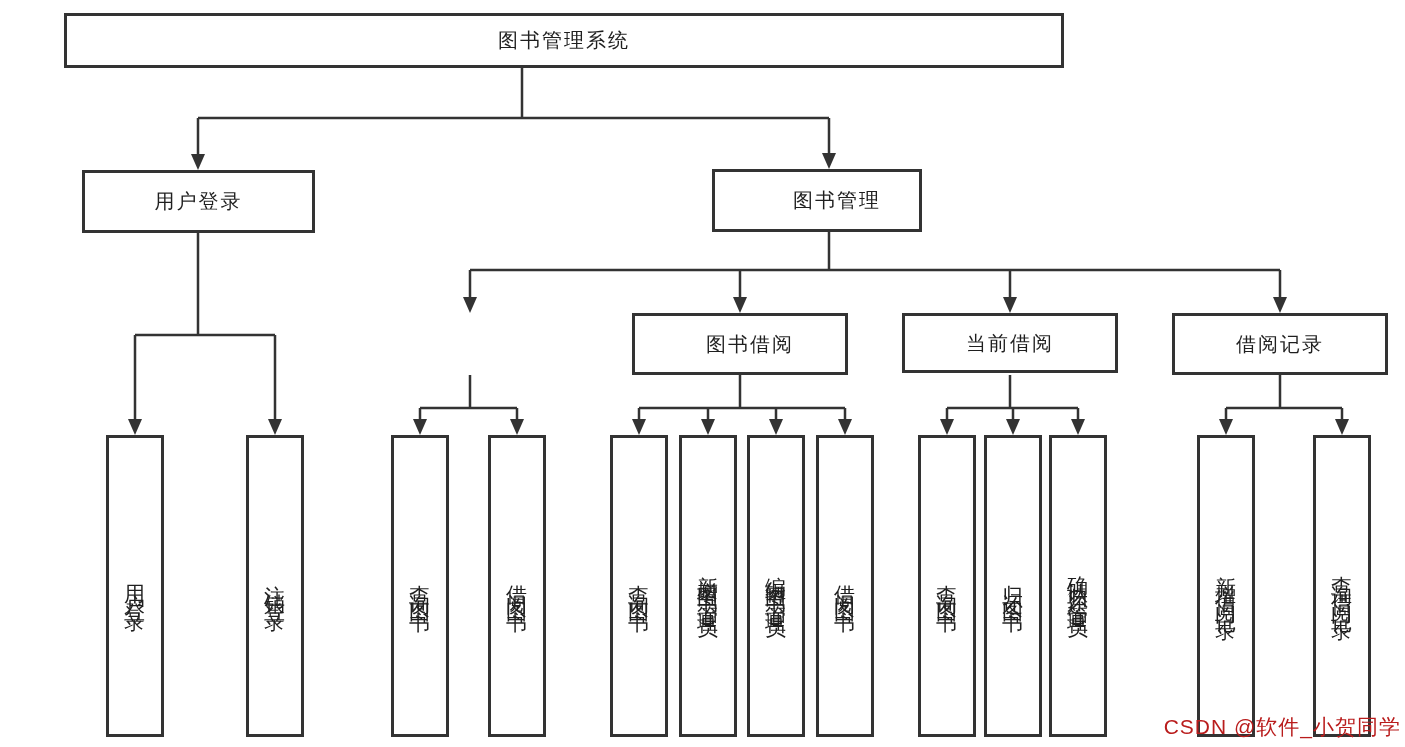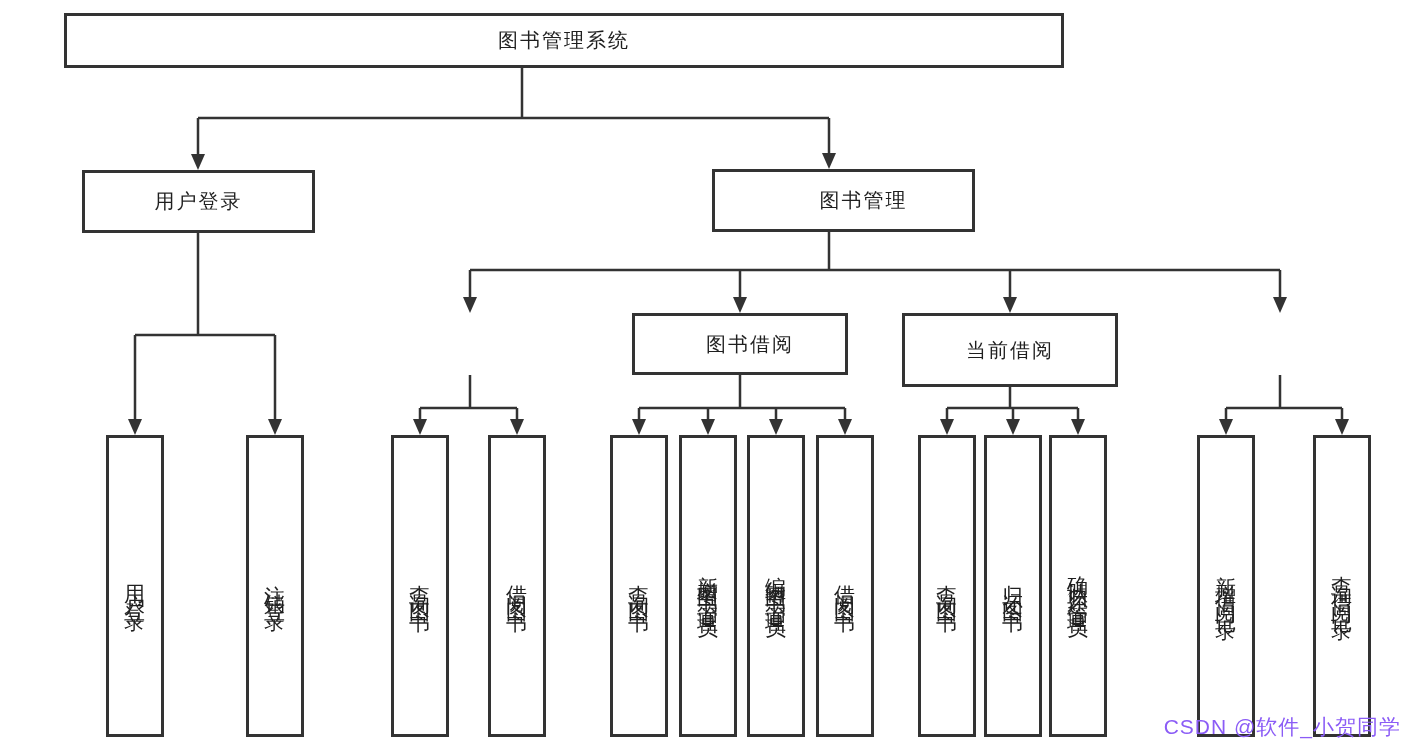--- a/index.html
+++ b/index.html
@@ -47,21 +47,21 @@
     writing-mode: vertical-rl;
     text-orientation: mixed;
     letter-spacing: 9px;
     line-height: 1;
   }
   .watermark {
     position: absolute;
     right: 4px;
     bottom: 6px;
     font-size: 21px;
-    color: #8b5cf6;
+    color: #b91c1c;
     letter-spacing: 1px;
     white-space: nowrap;
   }
 </style>
 </head>
 <body>
 
 <div id="canvas">
 
   <svg id="connectors" viewBox="0 0 1405 747" xmlns="http://www.w3.org/2000/svg">
@@ -100,24 +100,25 @@
       <polygon points="1006,419 1020,419 1013,435"></polygon>
       <polygon points="1071,419 1085,419 1078,435"></polygon>
       <polygon points="1219,419 1233,419 1226,435"></polygon>
       <polygon points="1335,419 1349,419 1342,435"></polygon>
     </g>
   </svg>
 
   <div class="node" style="left:22px; top:13px; width:1000px; height:55px;margin-left:42px;">图书管理系统</div>
 
   <div class="node" style="left:82px; top:170px; width:233px; height:63px;">用户登录</div>
-  <div class="node" style="left:712px; top:169px; width:263px; height:63px;padding-left:40px;">图书管理</div>
+  <div class="node" style="left:712px; top:169px; width:210px; height:63px;padding-left:40px;">图书管理</div>
 
   <div class="node" style="left:632px; top:313px; width:216px; height:62px;padding-left:20px;">图书借阅</div>
-  <div class="node" style="left:902px; top:313px; width:216px; height:74px;">当前借阅</div>
+  <div class="node" style="left:902px; top:313px; width:216px; height:60px;">当前借阅</div>
+  <div class="node" style="left:1172px; top:313px; width:216px; height:62px;">借阅记录</div>
 
   <div class="vnode" style="left:106px; top:435px; width:58px; height:302px;">用户登录</div>
   <div class="vnode" style="left:246px; top:435px; width:58px; height:302px;">注销登录</div>
 
   <div class="vnode" style="left:391px; top:435px; width:58px; height:302px;">查询图书</div>
   <div class="vnode" style="left:488px; top:435px; width:58px; height:302px;">借阅图书</div>
 
   <div class="vnode" style="left:610px; top:435px; width:58px; height:302px;">查询图书</div>
   <div class="vnode" style="left:679px; top:435px; width:58px; height:302px; letter-spacing:6px;">新增图书（管理员）</div>
   <div class="vnode" style="left:747px; top:435px; width:58px; height:302px; letter-spacing:6px;">编辑图书（管理员）</div>

